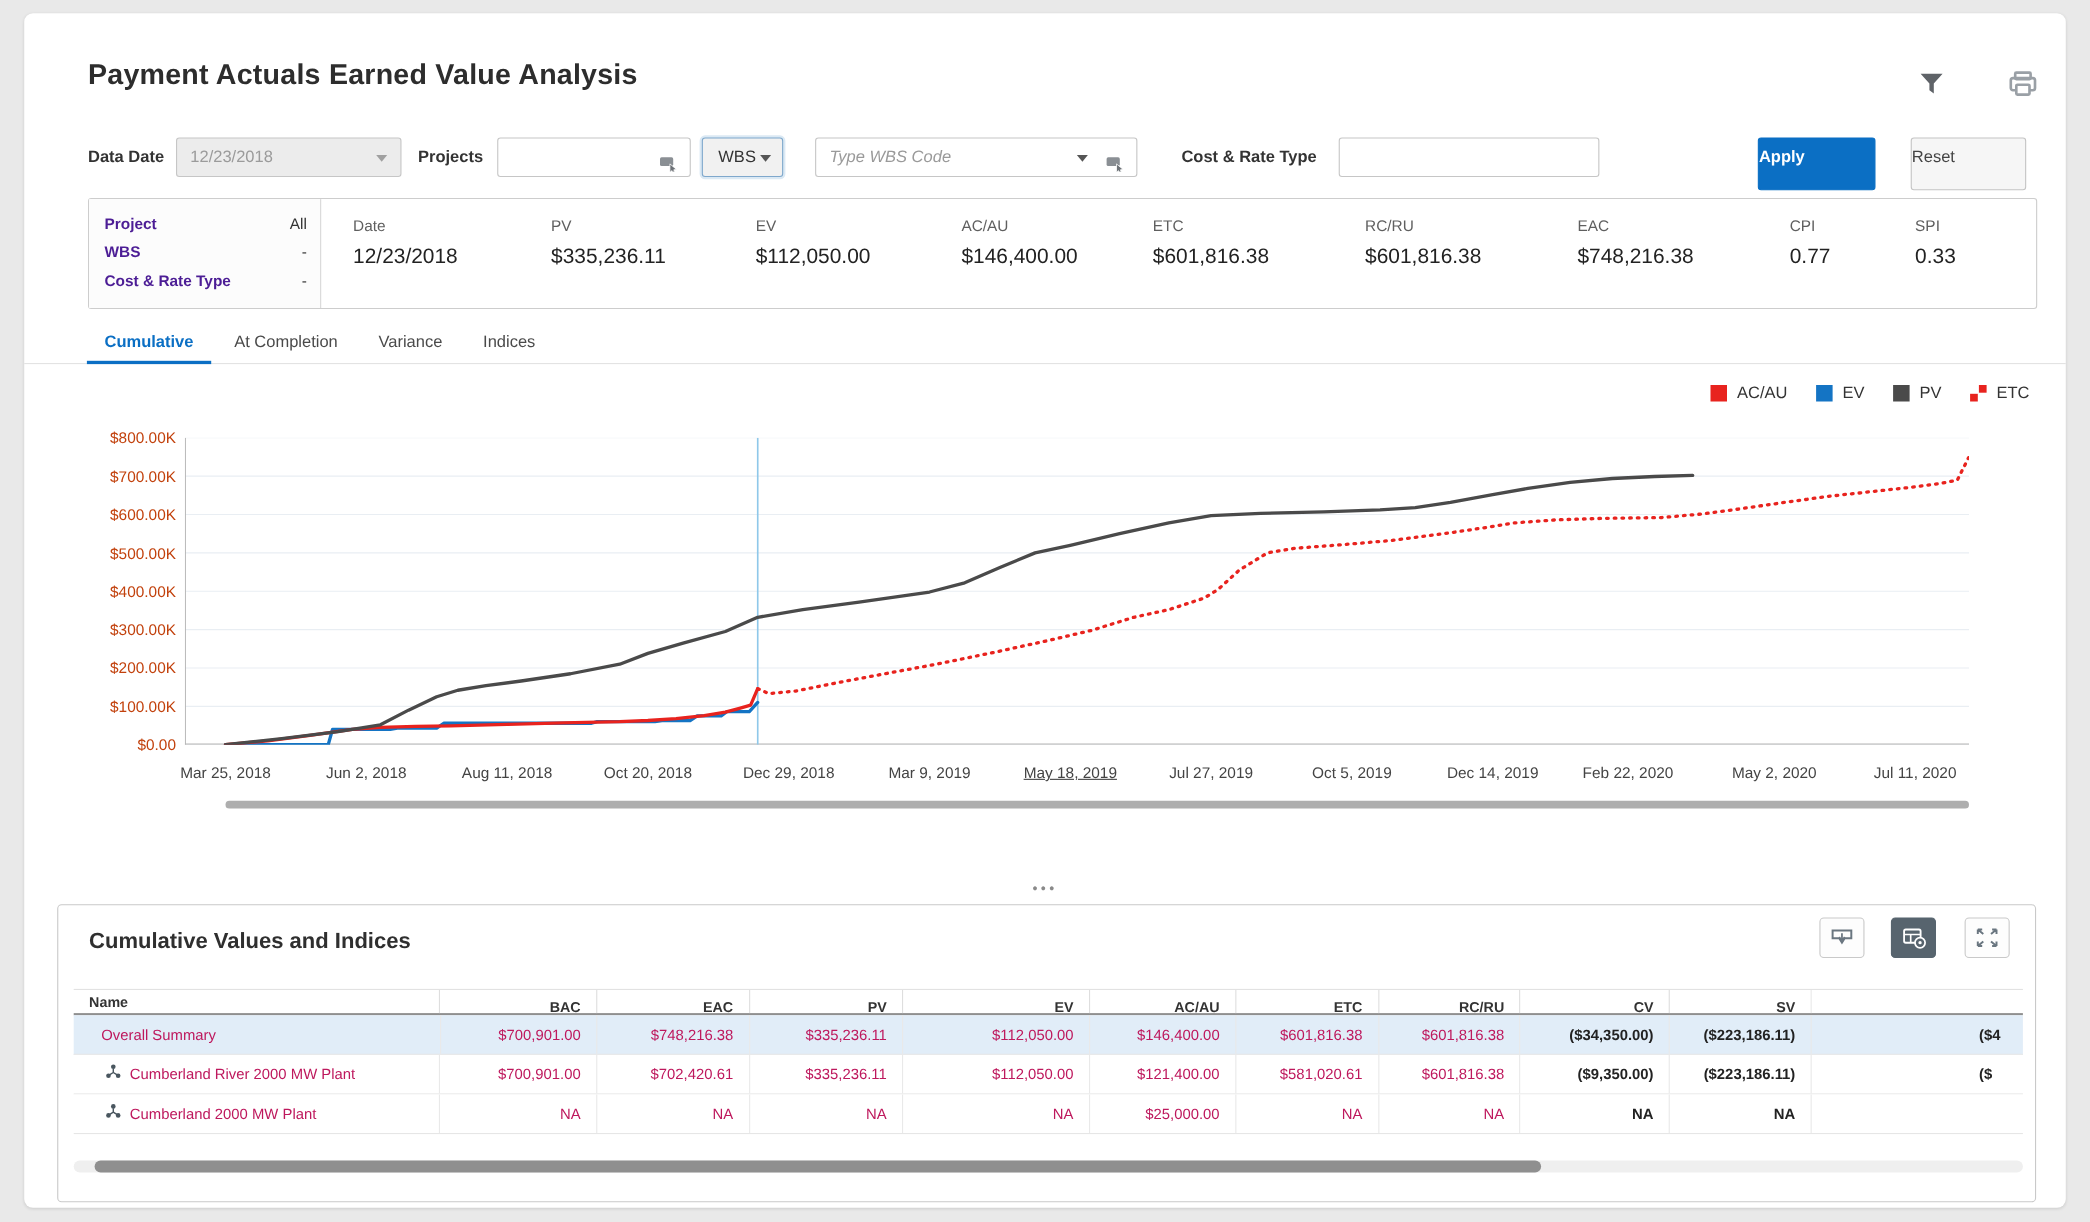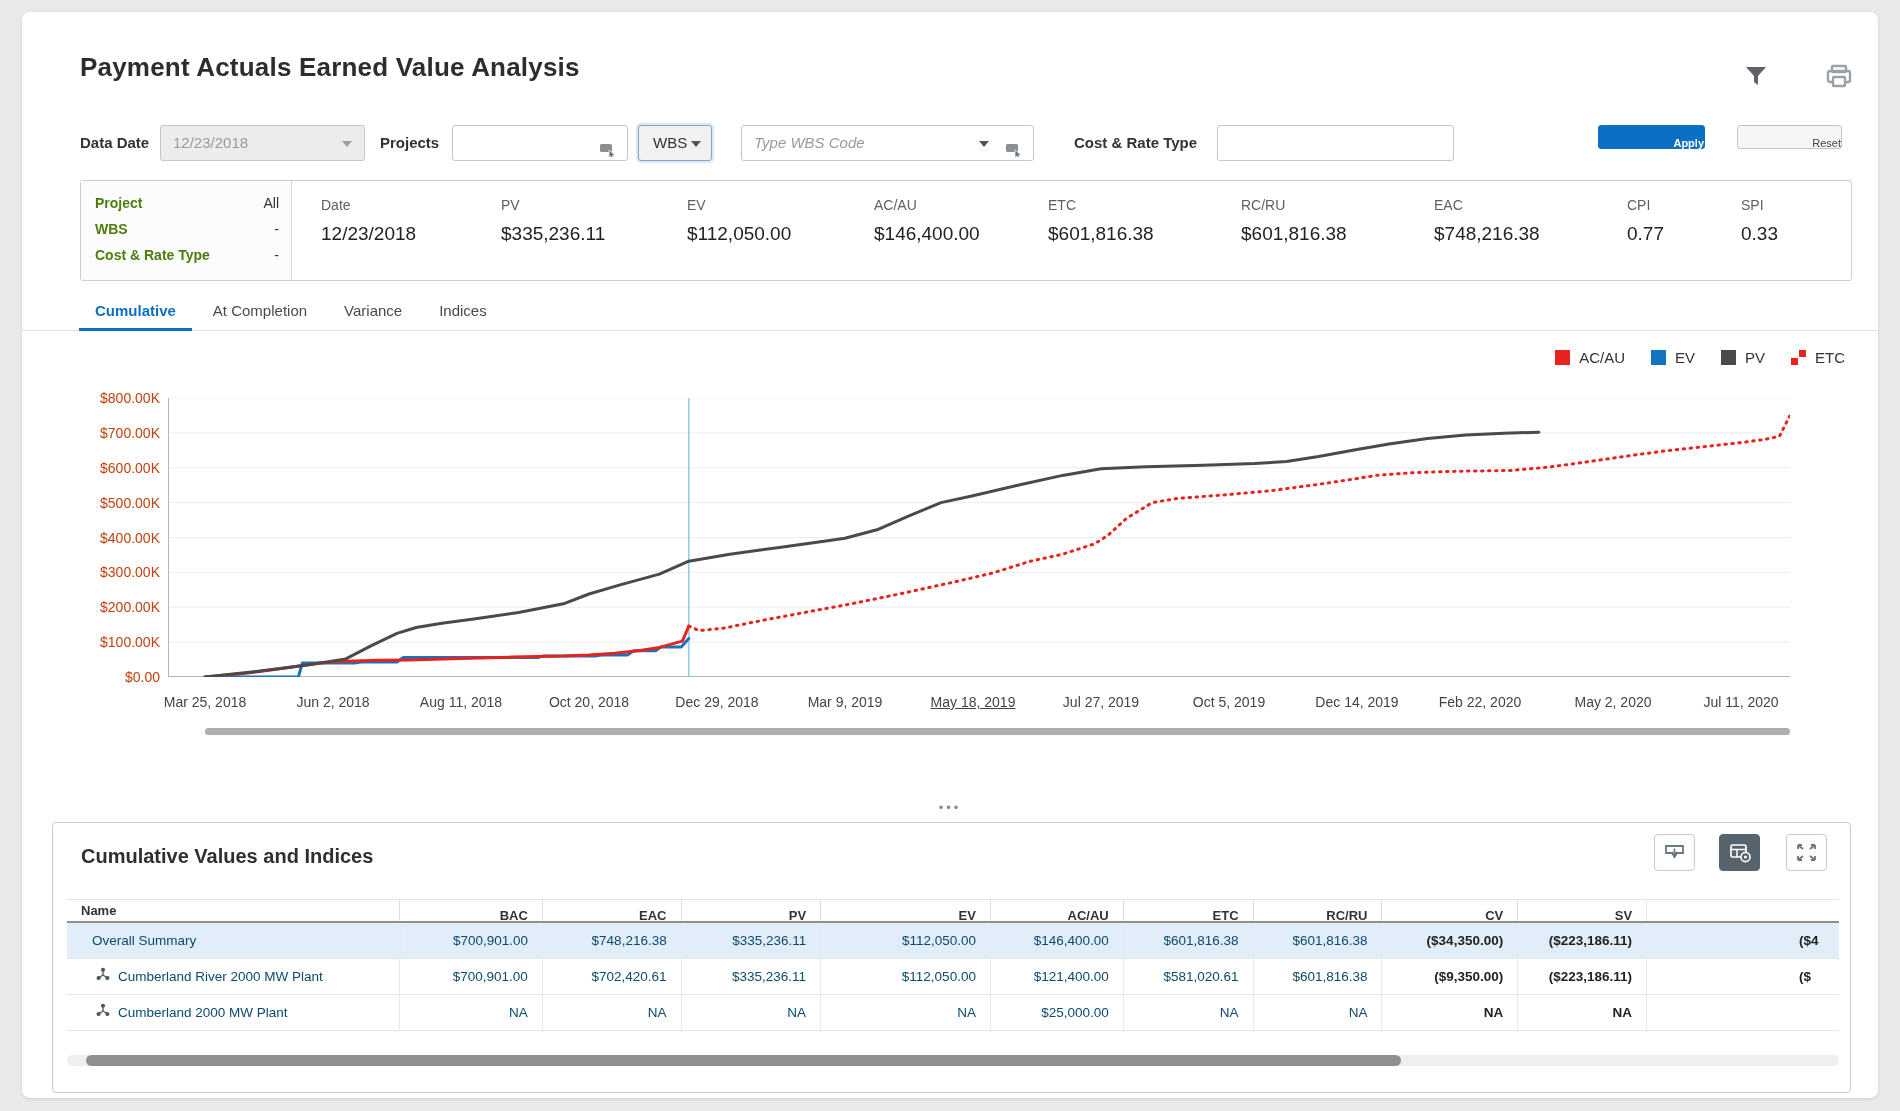--- a/index.html
+++ b/index.html
@@ -13,29 +13,29 @@
   #funnel { left:1720px; } #printer { left:1802px; }
 
   
   .fl-label { position:absolute; top:113px; height:36px; line-height:36px; font-size:15px; font-weight:bold; color:#333; }
   .fl-box { position:absolute; top:113px; height:36px; border:1px solid #c6c6c6; border-radius:3px; background:#fff; font-size:15px; line-height:34px; }
   .fl-select-disabled { background:#ececec; color:#9b9b9b; padding-left:12px; }
   .caret { width:0; height:0; border-left:5px solid transparent; border-right:5px solid transparent; border-top:6px solid #777; display:inline-block; position:absolute; top:15px; }
   .picker-ic { position:absolute; top:9px; }
   .wbs-btn { background:#f1f1f1; border:1px solid #7fa8cc; box-shadow:0 0 0 2px #dbe9f4; text-align:left; padding-left:14px; color:#333; cursor:pointer; }
   .placeholder { font-style:italic; color:#9a9a9a; padding-left:12px; }
-  .btn { position:absolute; top:113px; height:24px; border-radius:3px; font-size:11px; font-weight:bold; text-align:right; line-height:34px; cursor:pointer; }
+  .btn { position:absolute; top:113px; height:48px; border-radius:3px; font-size:15px; font-weight:bold; text-align:left; line-height:34px; cursor:pointer; }
   .btn-apply { left:1576px; width:107px; background:#0b6fc4; border:1px solid #0b6fc4; color:#fff; }
   .btn-reset { left:1715px; width:105px; background:#f6f6f6; border:1px solid #c4c4c4; color:#444; font-weight:normal; }
 
   
   .summary { position:absolute; left:58px; top:168px; width:1772px; height:101px; border:1px solid #cdcdcd; border-radius:3px; background:#fff; }
   .sum-left { position:absolute; left:0; top:0; width:211px; height:99px; border-right:1px solid #d8d8d8; background:#fcfcfc; }
   .sum-left-row { position:absolute; left:14px; right:12px; height:20px; font-size:14px; }
-  .sum-left-row .lbl { font-weight:bold; color:#4d7c0f; }
+  .sum-left-row .lbl { font-weight:bold; color:#4c1d95; }
   .sum-left-row .val { position:absolute; right:0; top:0; color:#333; }
   .metric { position:absolute; top:0; height:99px; }
   .metric .m-lbl { position:absolute; top:16px; font-size:14px; color:#5f5f5f; white-space:nowrap; }
   .metric .m-val { position:absolute; top:42px; font-size:19px; color:#222; white-space:nowrap; }
 
   
   .tabs { position:absolute; left:57px; top:284px; display:flex; gap:5px; }
   .tab { height:35px; line-height:30px; padding:0 16px; font-size:15px; color:#4a4a4a; cursor:pointer; border-bottom:3px solid transparent; }
   .tab.active { color:#0b6fc4; font-weight:bold; border-bottom-color:#0b6fc4; }
   .tabs-rule { position:absolute; left:0; top:318px; width:1856px; height:1px; background:#e3e3e3; }
@@ -63,21 +63,21 @@
   .tool-btn { position:absolute; top:11px; width:41px; height:37px; border:1px solid #c9c9c9; border-radius:4px; background:#fdfdfd; cursor:pointer; }
   .tool-btn.dark { background:#57646e; border-color:#57646e; }
   #tb-export { left:1601px; } #tb-layout { left:1666px; } #tb-expand { left:1733px; }
 
   .grid { position:absolute; left:14px; top:76px; width:1772px; }
   .g-row { display:flex; width:1772px; }
   .g-head { height:24px; line-height:31px; border-top:1px solid #e2e2e2; border-bottom:2px solid #8f8f8f; }
   .g-head .cell { font-size:13px; font-weight:bold; color:#333; }
   .g-body { height:36px; line-height:35px; border-bottom:1px solid #e6e6e6; background:#fff; }
   .g-body.sel { background:#e1edf8; }
-  .cell { font-size:13.5px; color:#0c4a6e; white-space:nowrap; overflow:hidden; }
+  .cell { font-size:13.5px; color:#be185d; white-space:nowrap; overflow:hidden; }
   .cell.num { text-align:right; padding-right:14px; border-left:1px solid #e9e9e9; }
   .g-head .cell.num { border-left:1px solid #dedede; }
   .cell.bold { font-weight:bold; color:#222; }
   .c-name { width:341px; padding-left:14px; display:flex; align-items:center; }
   .c-bac{width:146px}.c-eac{width:142px}.c-pv{width:143px}.c-ev{width:174px}.c-acau{width:136px}
   .c-etc{width:133px}.c-rcru{width:132px}.c-cv{width:139px}.c-sv{width:132px}
   .c-clip{width:194px; padding-left:152px; border-left:1px solid #e9e9e9;}
   .name-ind1 { padding-left:25px; }
   .proj-ic { margin:0 8px 0 15px; flex:0 0 auto; }
   .tbl-scroll-track { position:absolute; left:14px; top:232px; width:1772px; height:11px; background:#efefef; border-radius:6px; }

